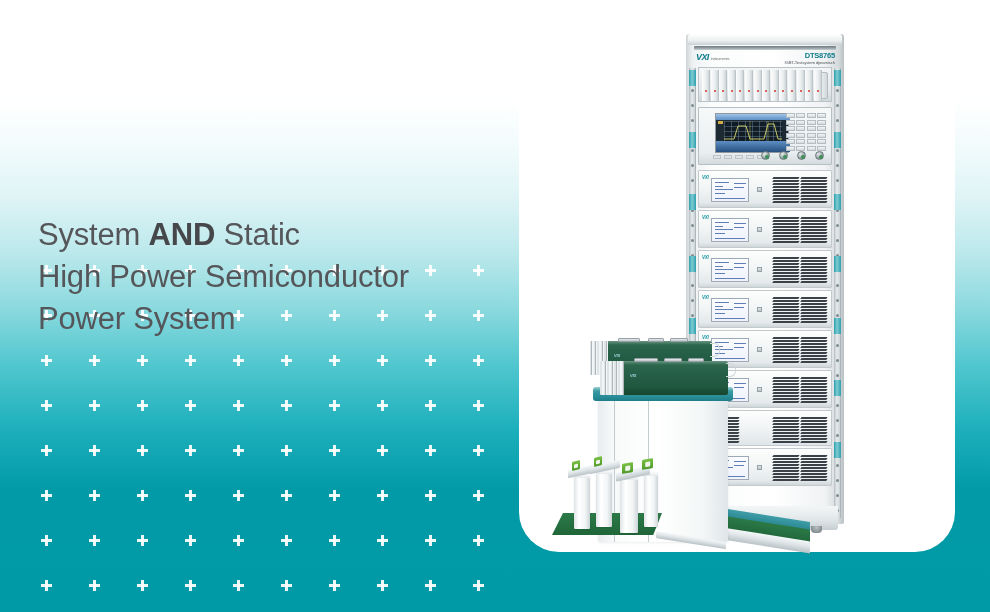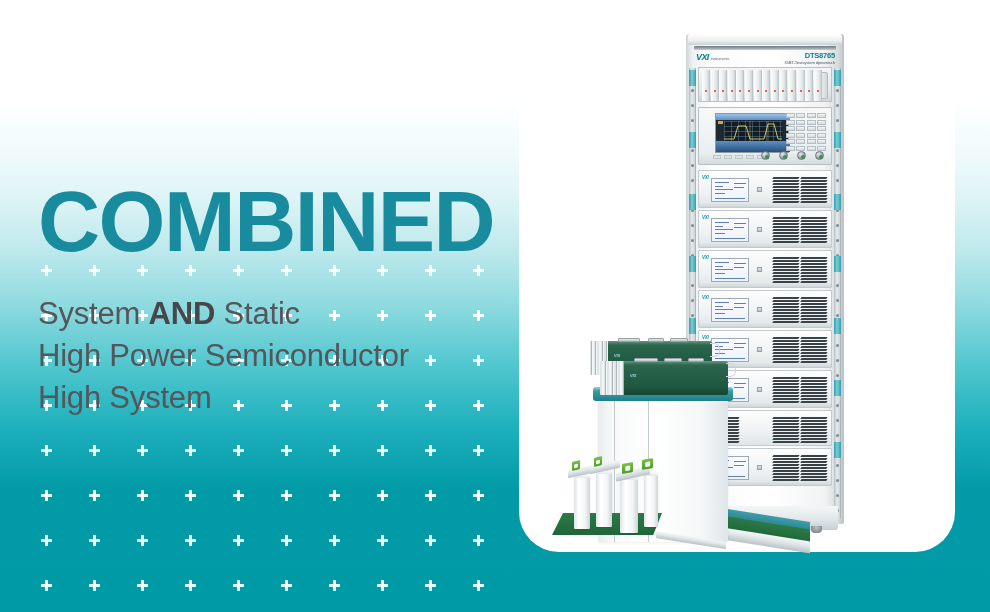--- a/index.html
+++ b/index.html
@@ -470,27 +470,26 @@
       <div class="plus" style="left: 329px; top: 580px;"></div>
       <div class="plus" style="left: 377px; top: 580px;"></div>
       <div class="plus" style="left: 425px; top: 580px;"></div>
       <div class="plus" style="left: 473px; top: 580px;"></div>
     </div>
 
   <div class="product-panel"></div>
   <div class="panel-bottom-fill"></div>
 
   <div class="copy">
-    <div class="headline">COMBINED</div>
     <div class="subcopy">
       <div>
         <span>System </span><span class="strong">AND</span><span> Static</span>
       </div>
       <div>High Power Semiconductor</div>
-      <div>High System</div>
+      <div>Power System</div>
     </div>
   </div>
 
   <div class="illustration">
 
     <div class="rack-shadow"></div>
 
     <div class="rack">
       <div class="rack-body"></div>
       <div class="rack-top-cap"></div>

